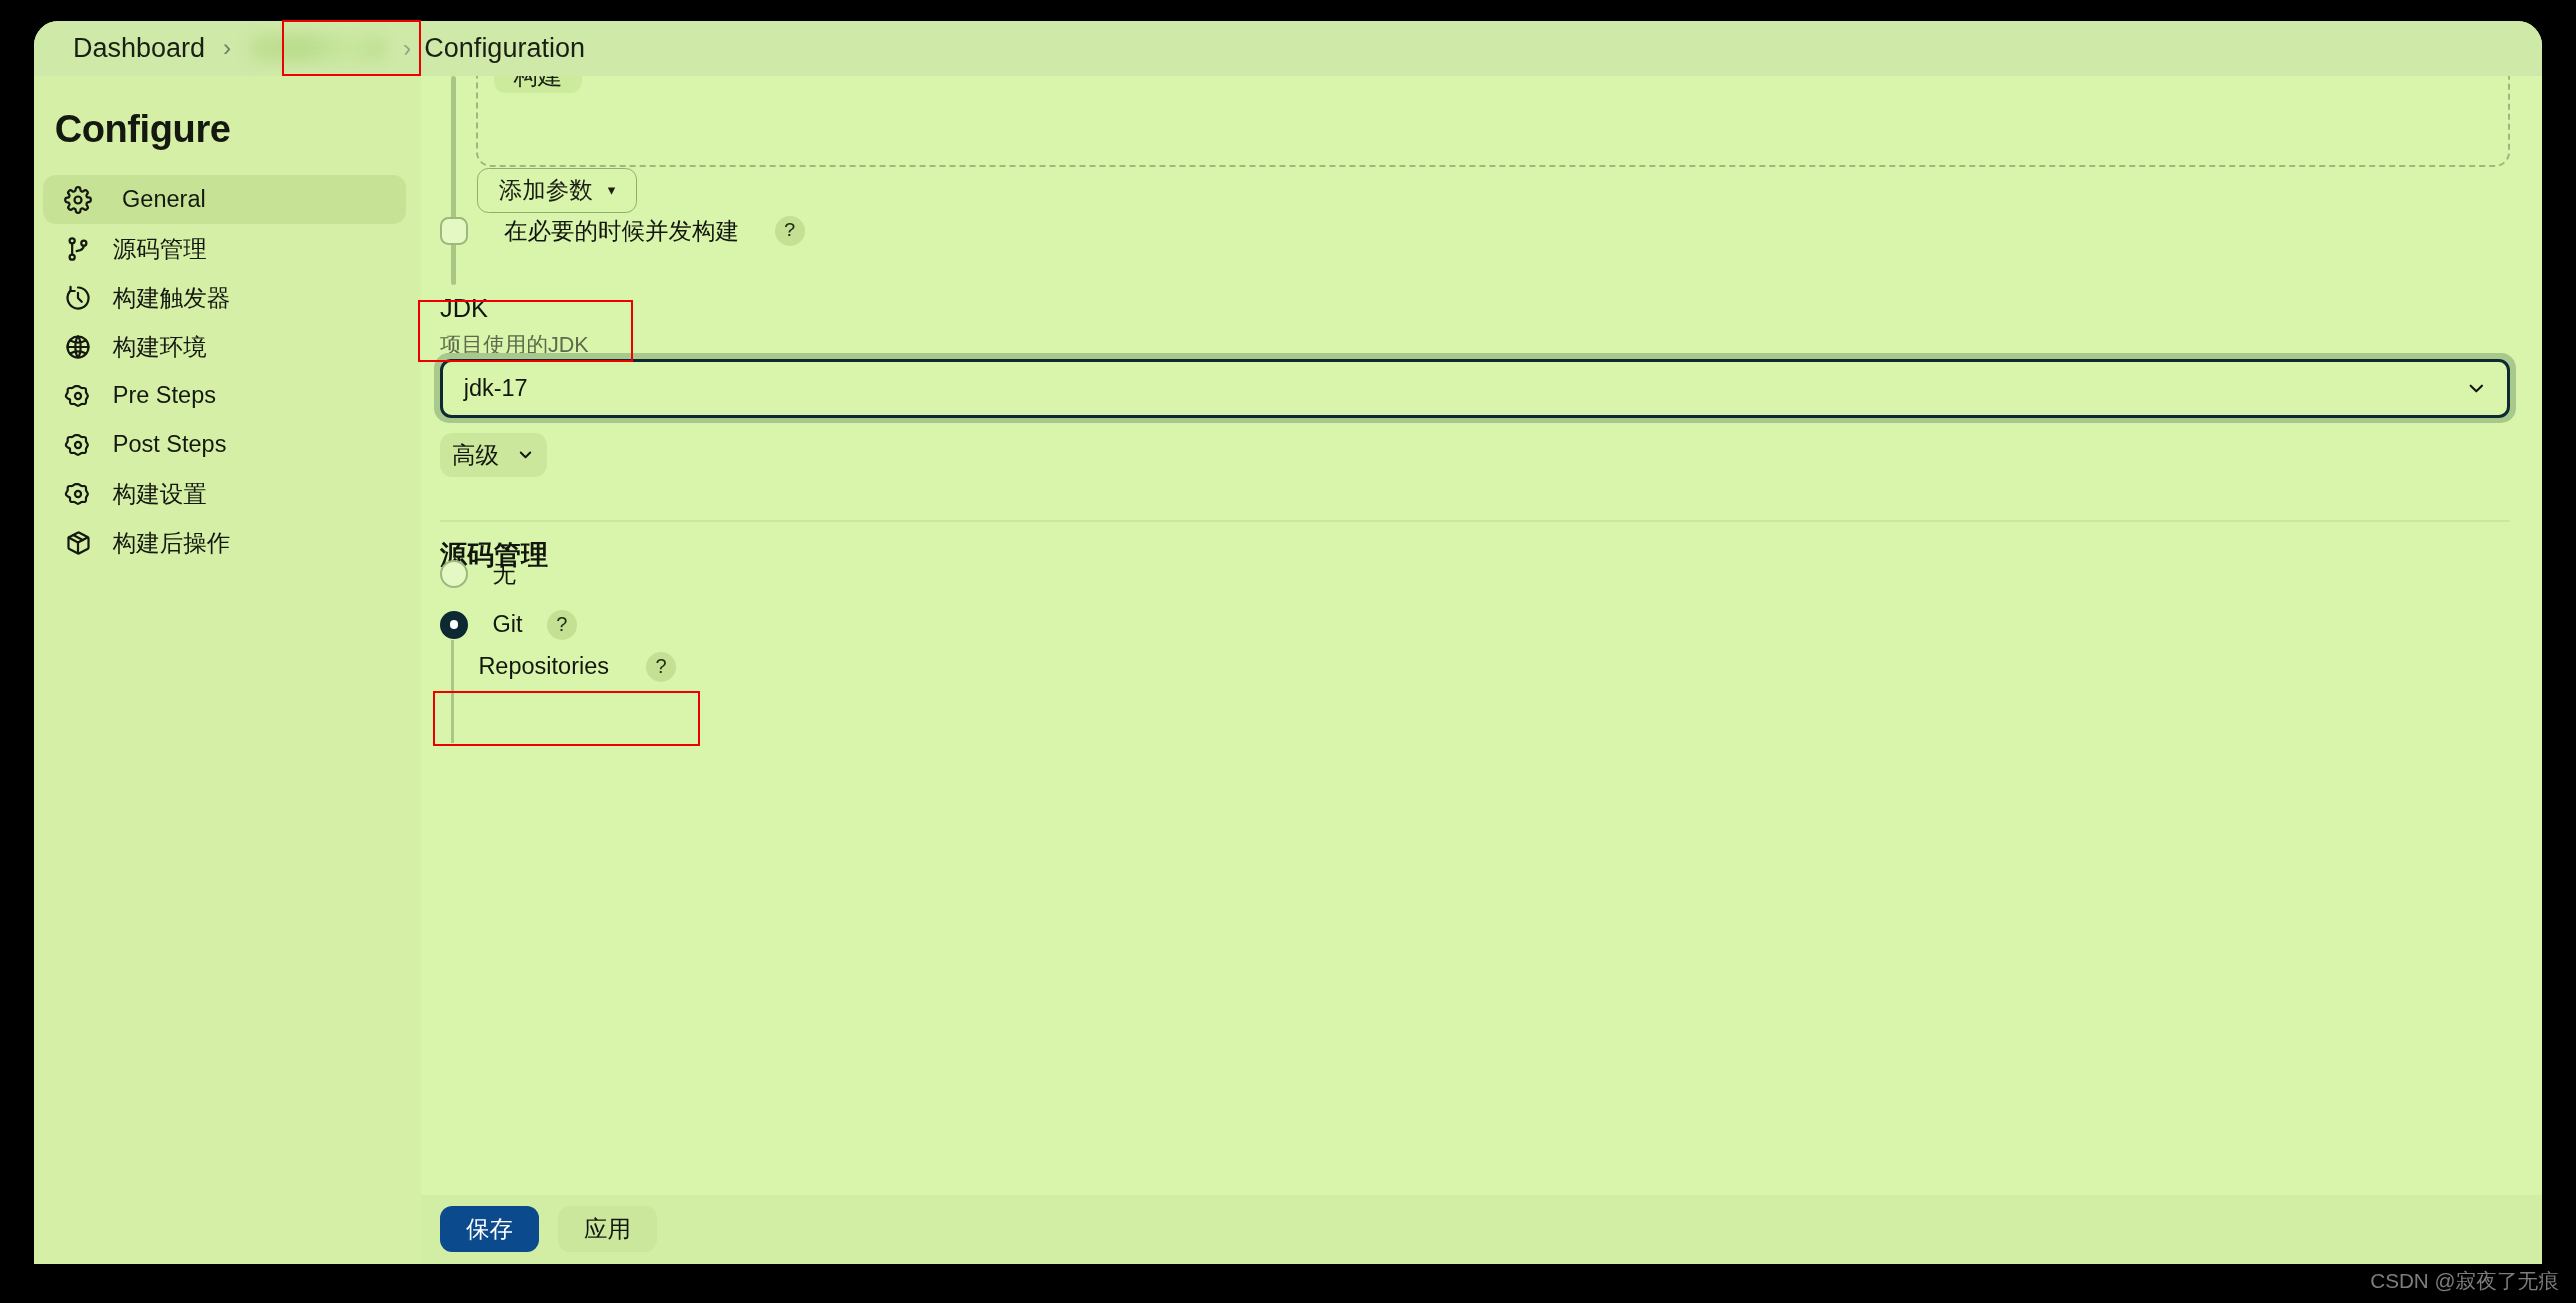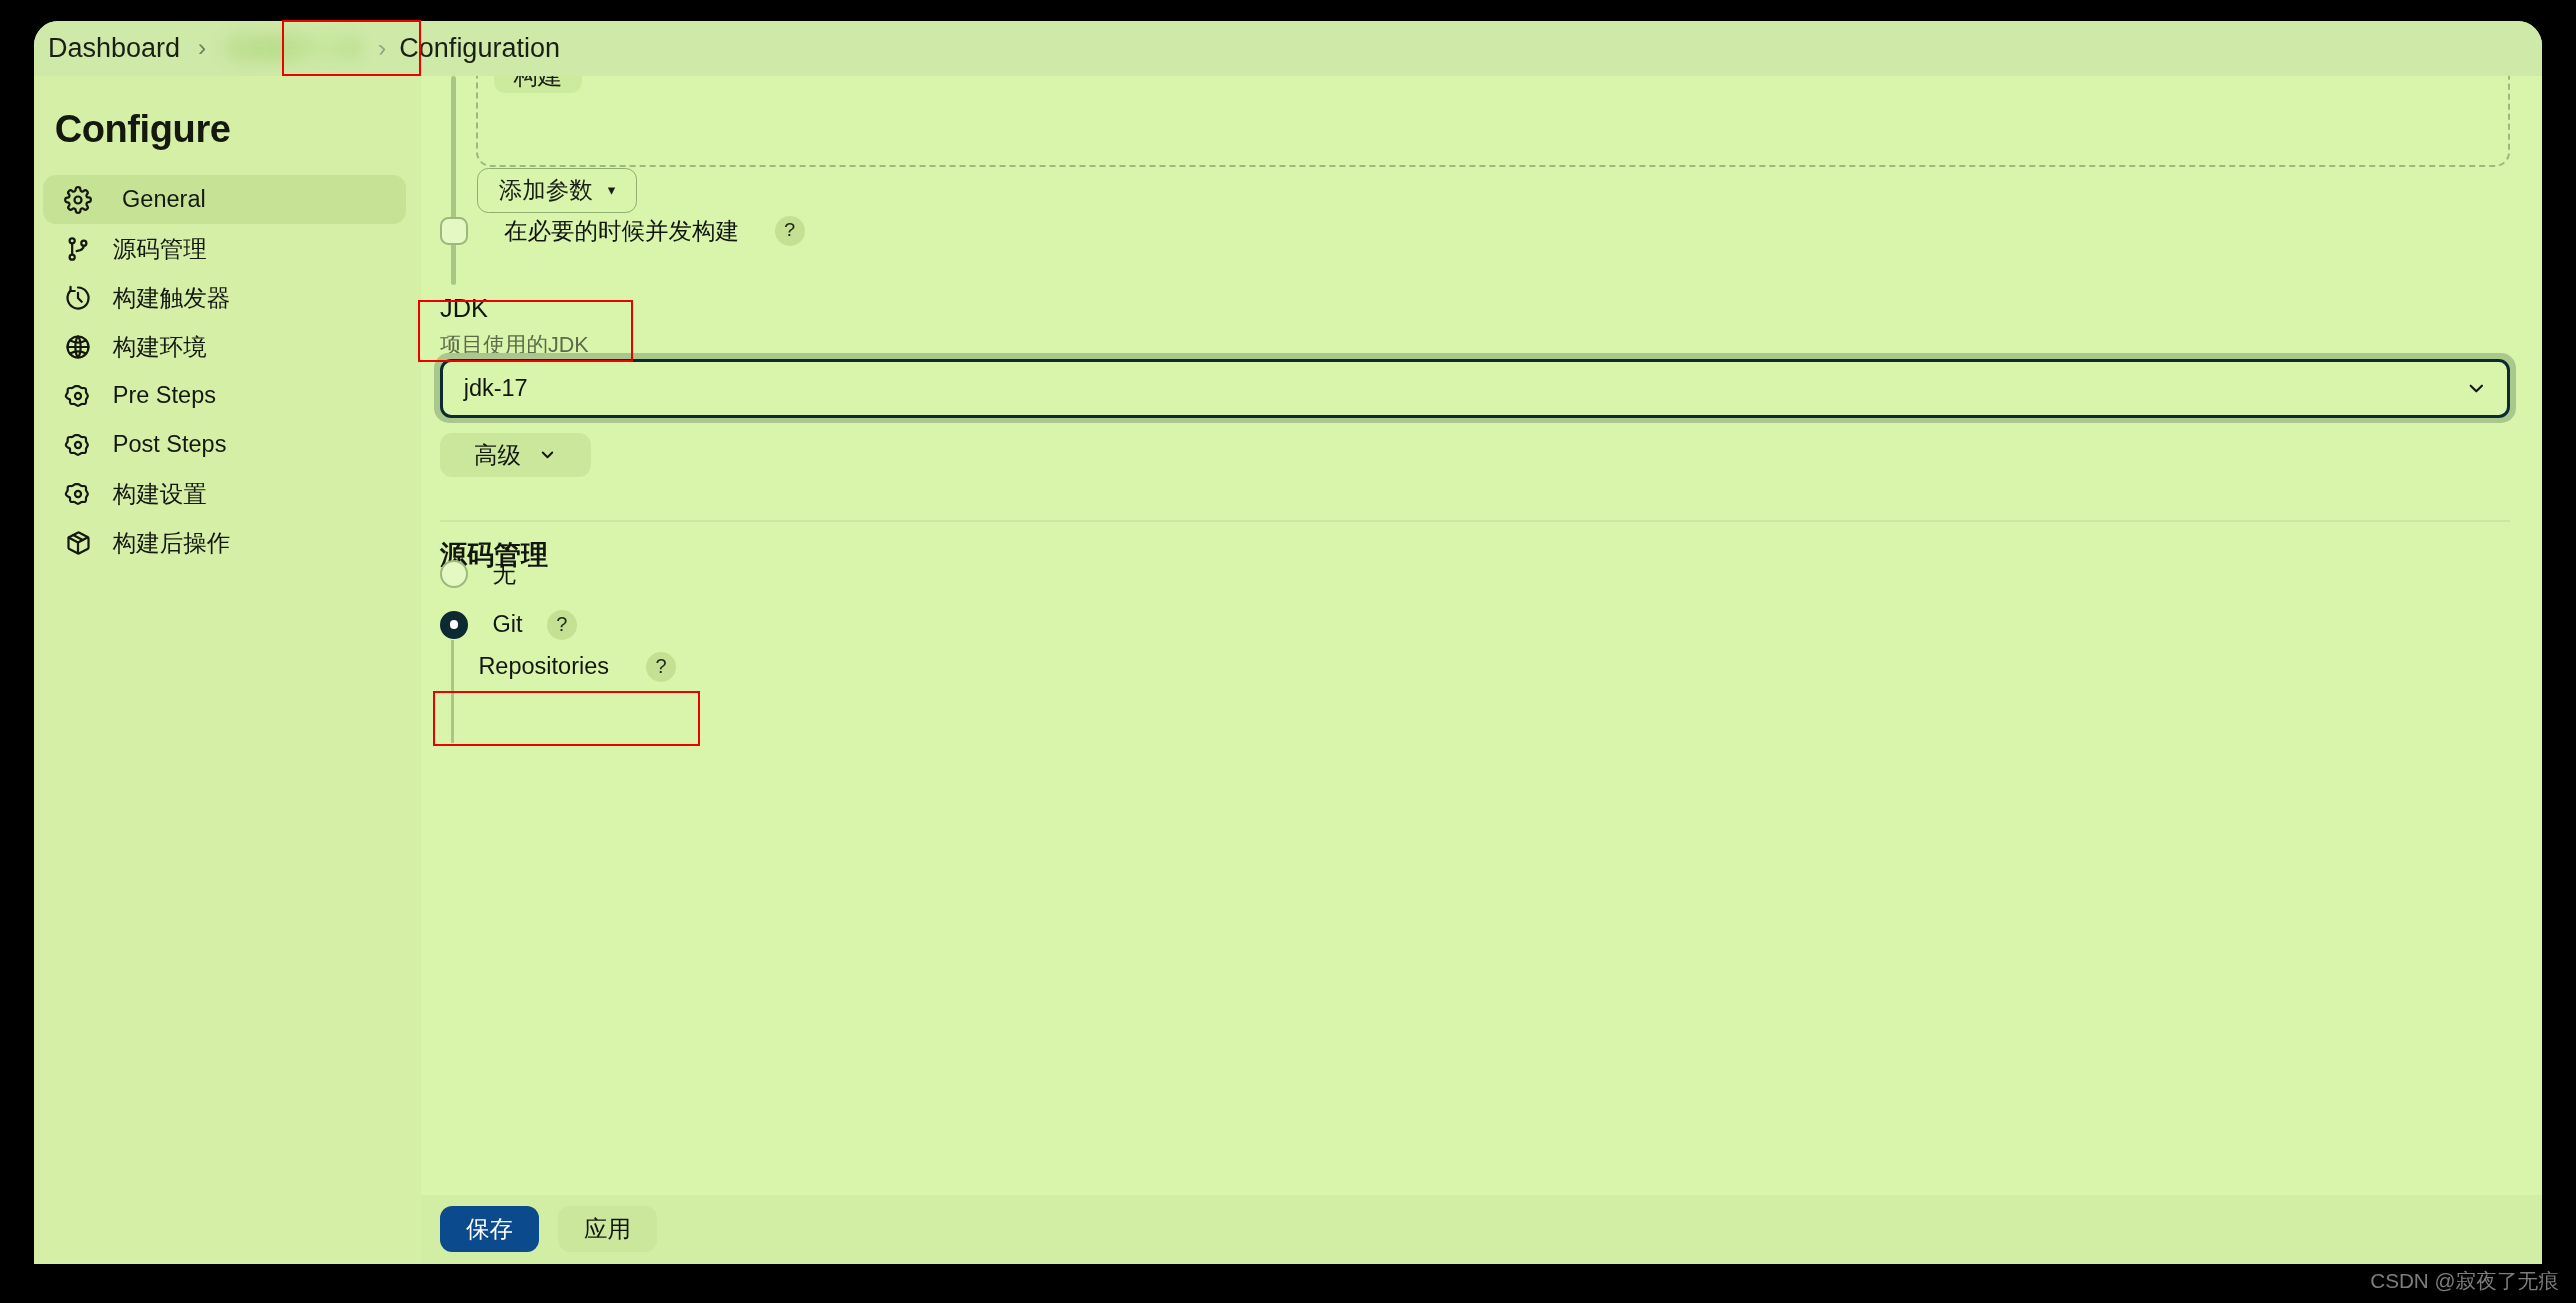--- a/index.html
+++ b/index.html
@@ -34,21 +34,21 @@
 
   
   #header-band {
     position: absolute;
     left: 0; top: 0;
     width: 100%;
     height: 55px;
     background: #cfe9a8;
     display: flex;
     align-items: center;
-    padding-left: 14px;
+    padding-left: 39px;
   }
   .crumb {
     font-size: 27px;
     color: #1a1f14;
     white-space: nowrap;
   }
   .crumb-sep {
     font-size: 24.4px;
     color: #6f7e5c;
     margin: 0 18px;
@@ -252,21 +252,21 @@
     right: 19px; top: 50%;
     transform: translateY(-50%);
     width: 22.6px; height: 22.6px;
   }
 
   
   #adv-btn {
     position: absolute;
     left: 19px; top: 357px;
     height: 44px;
-    padding: 0 34px;
+    padding: 0 12px;
     border: none;
     border-radius: 12.2px;
     background: #cbe79c;
     display: flex; align-items: center; gap: 17px;
     font-size: 23.5px; color: #12160e;
     cursor: pointer;
     font-family: inherit;
   }
   #adv-btn .chev { width: 19px; height: 19px; }
 

